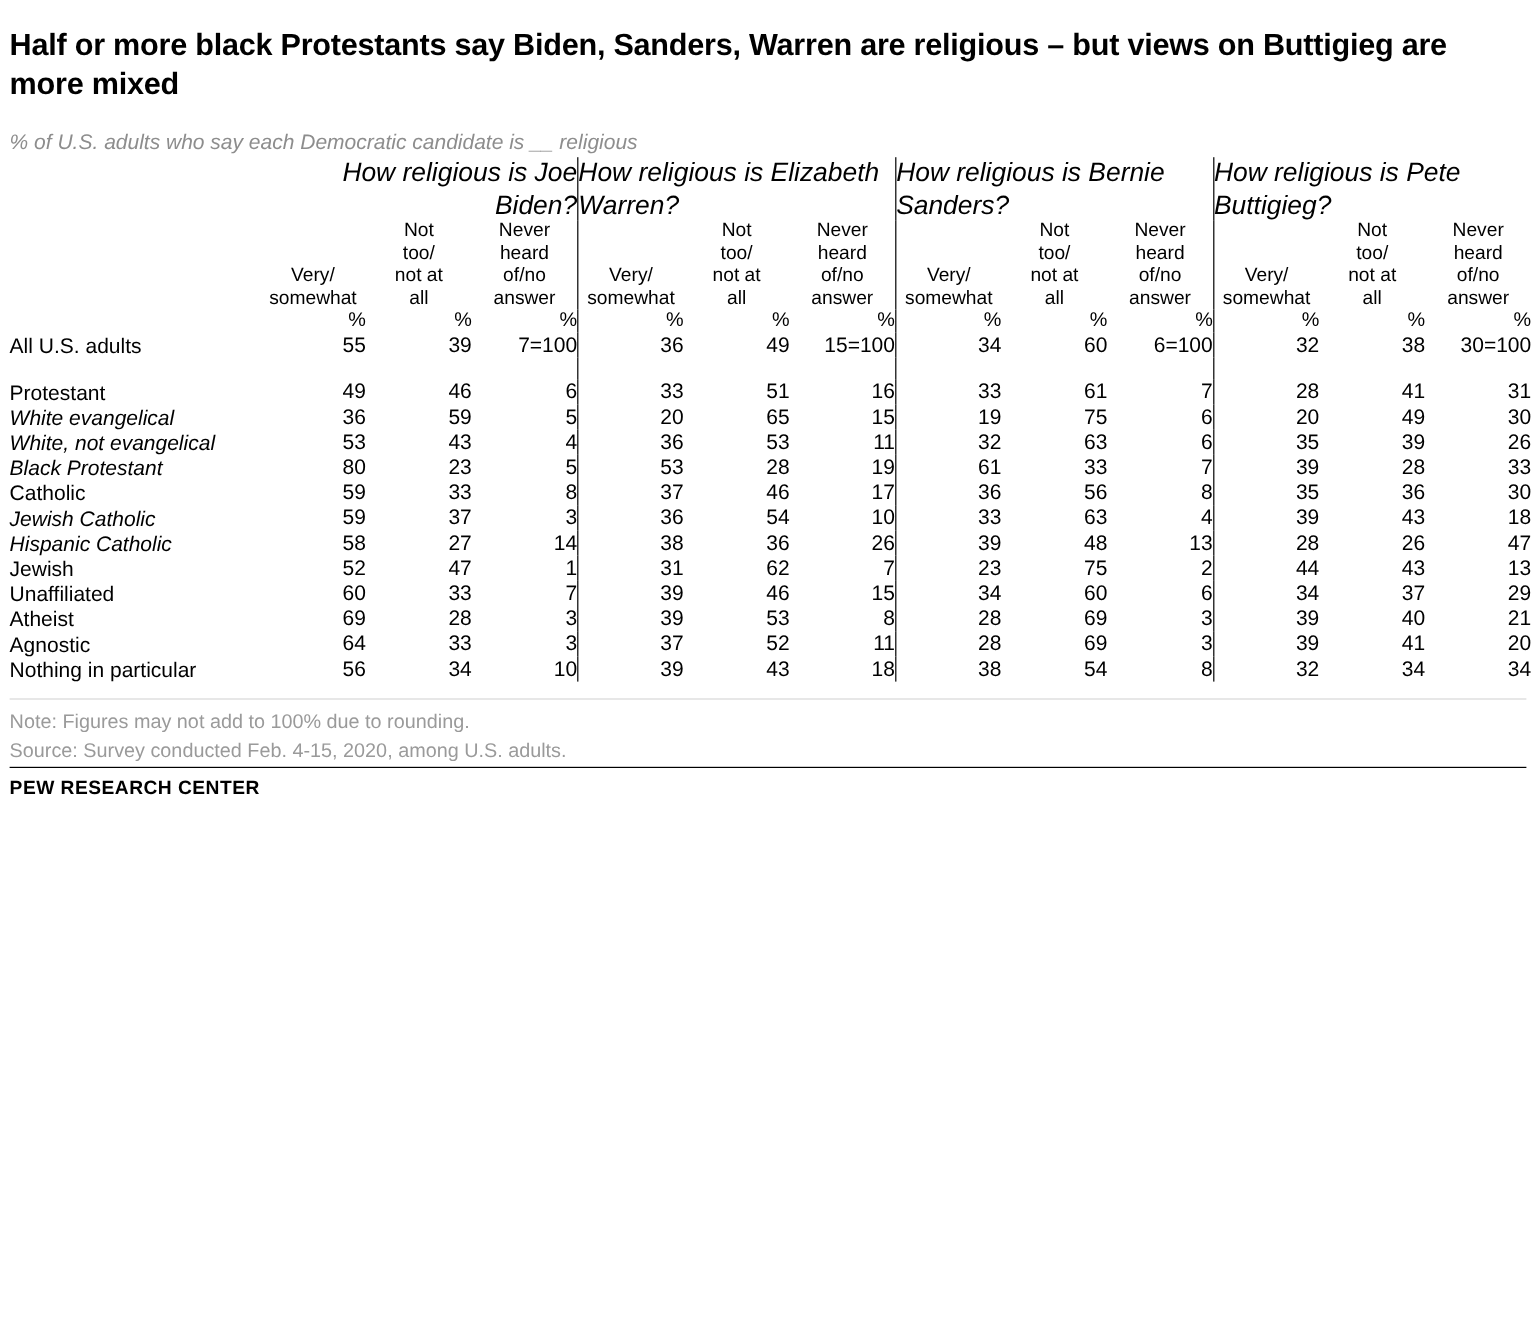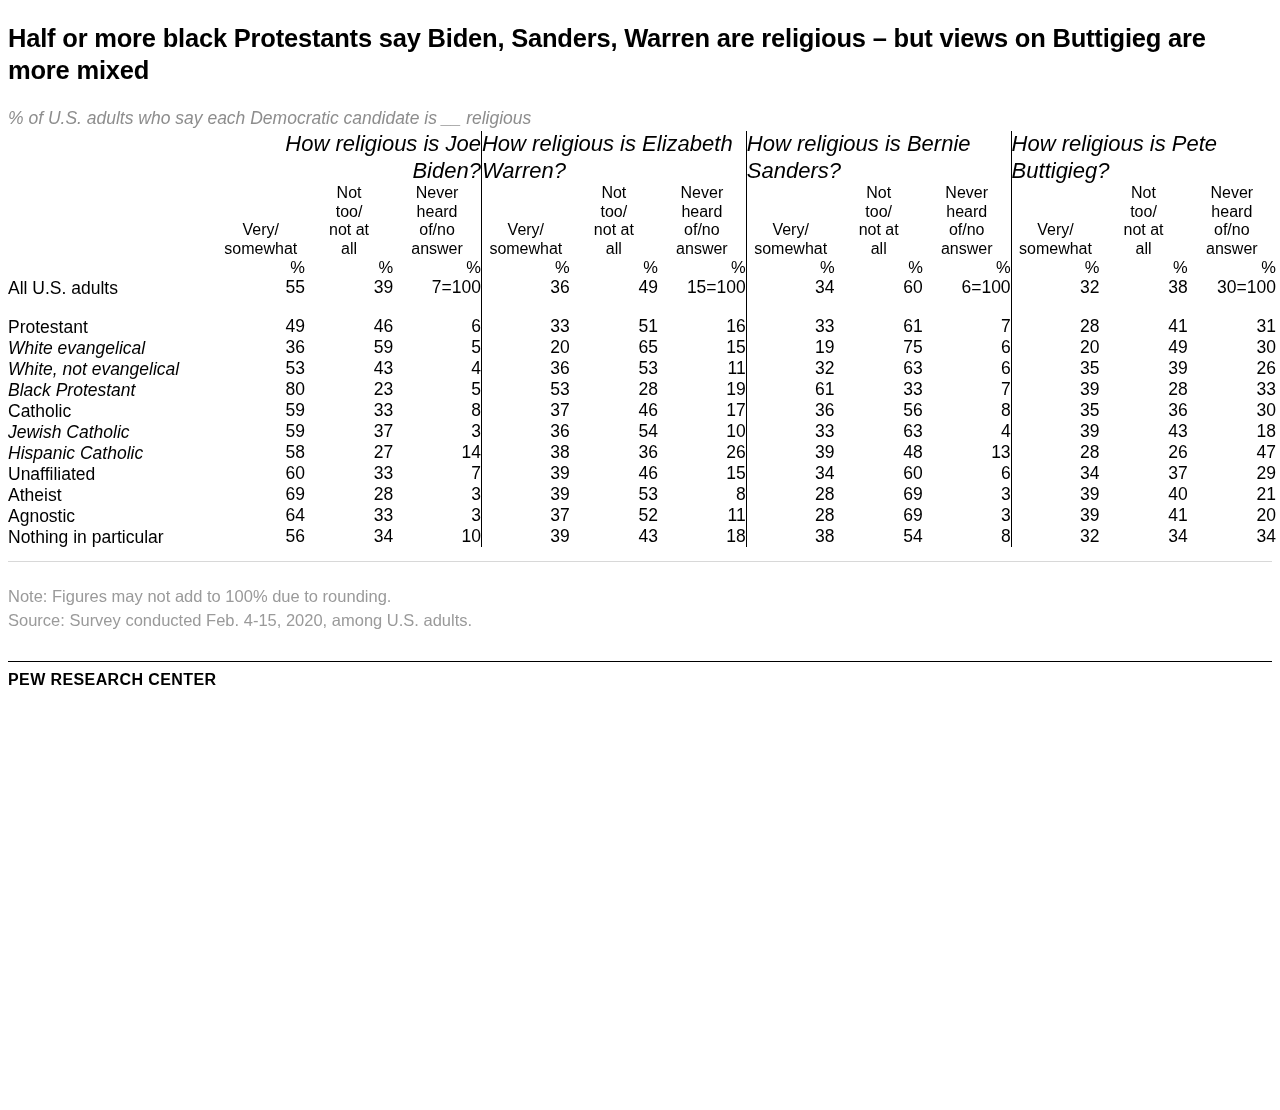--- a/index.html
+++ b/index.html
@@ -86,27 +86,27 @@
   .ind2 { padding-left: 22px; font-style: italic; }
   .spacer-row td { height: 18px; padding: 0; }
 
   
   .sep-left {
     border-left: 1.5px solid #000;
   }
   .notes {
     margin-top: 14px;
     border-top: 1px solid #d8d8d8;
-    padding-top: 23px;
+    padding-top: 8px;
     font-size: 16.5px;
     color: #9a9a9a;
     line-height: 1.45;
   }
   .footer {
-    margin-top: 28px;
+    margin-top: 0;
     border-top: 1.5px solid #000;
     padding-top: 9px;
     font-size: 16px;
     font-weight: bold;
     letter-spacing: 0.4px;
   }
 </style>
 </head>
 <body>
 
@@ -328,20 +328,35 @@
           <td class="num">36</td>
           <td class="num">26</td>
           <td class="num sep-left">39</td>
           <td class="num">48</td>
           <td class="num">13</td>
           <td class="num sep-left">28</td>
           <td class="num">26</td>
           <td class="num">47</td>
         </tr>
         <tr>
+          <td class="rowlabel">Jewish</td>
+          <td class="num">52</td>
+          <td class="num">47</td>
+          <td class="num">1</td>
+          <td class="num sep-left">31</td>
+          <td class="num">62</td>
+          <td class="num">7</td>
+          <td class="num sep-left">23</td>
+          <td class="num">75</td>
+          <td class="num">2</td>
+          <td class="num sep-left">44</td>
+          <td class="num">43</td>
+          <td class="num">13</td>
+        </tr>
+        <tr>
           <td class="rowlabel">Unaffiliated</td>
           <td class="num">60</td>
           <td class="num">33</td>
           <td class="num">7</td>
           <td class="num sep-left">39</td>
           <td class="num">46</td>
           <td class="num">15</td>
           <td class="num sep-left">34</td>
           <td class="num">60</td>
           <td class="num">6</td>

